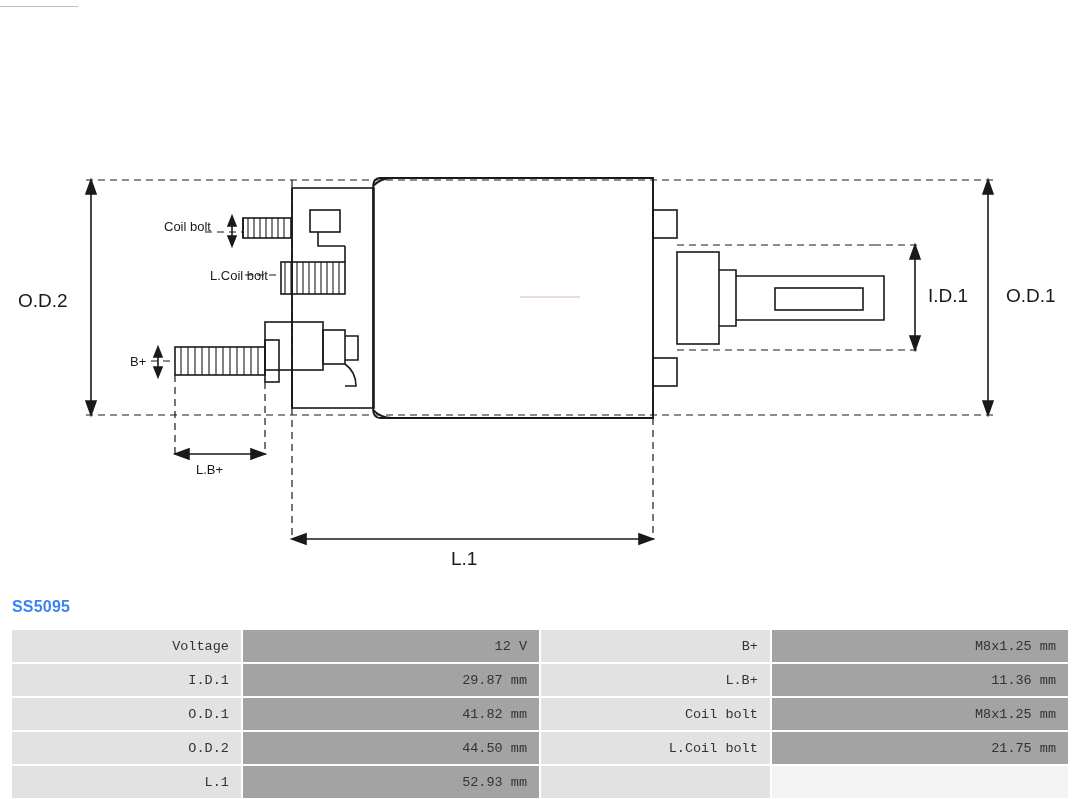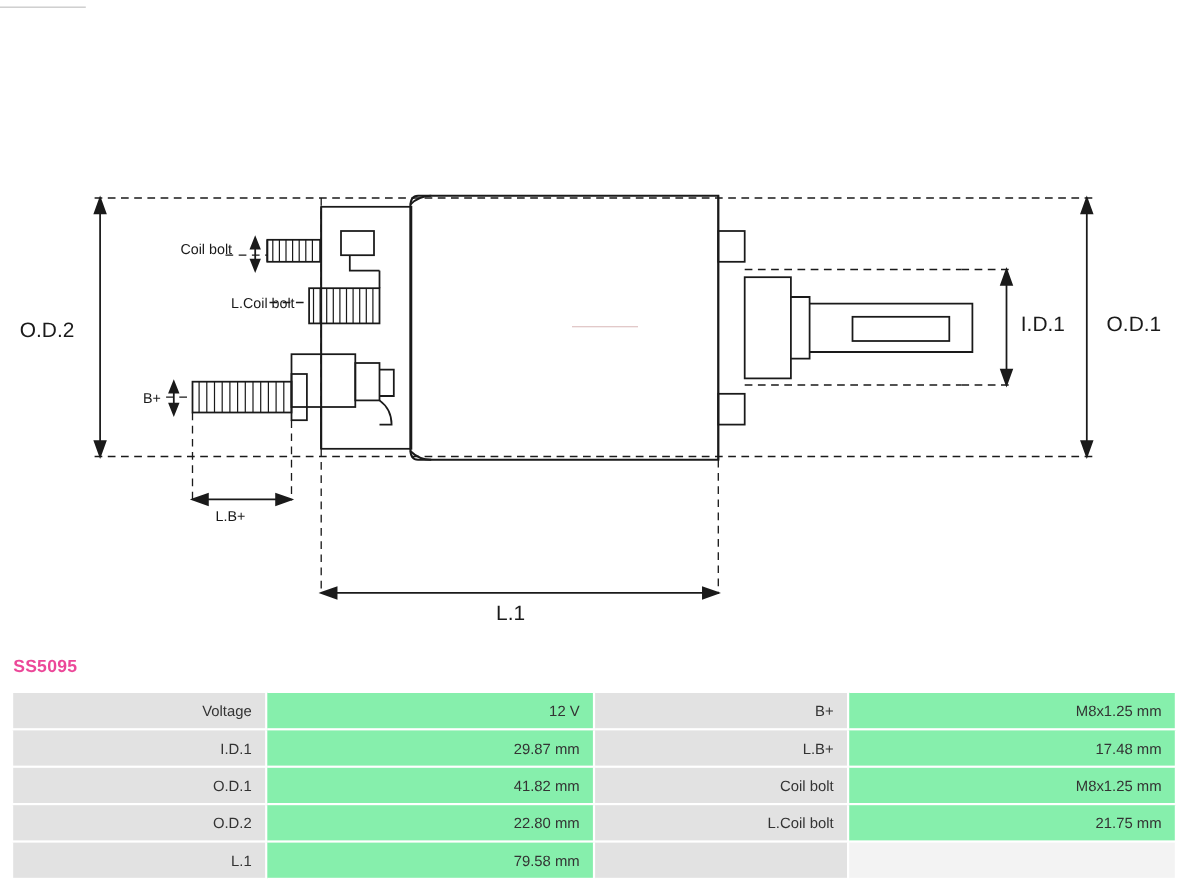--- a/index.html
+++ b/index.html
@@ -43,45 +43,46 @@
   }
   .dim-label.small {
     font-size: 13px;
   }
   #part-number {
     position: absolute;
     left: 12px;
     top: 598px;
     font-size: 16px;
     font-weight: bold;
-    color: #ec4899;
+    color: #3b82f6;
     letter-spacing: 0.2px;
   }
   #spec-table {
     position: absolute;
     left: 10px;
     top: 628px;
     width: 1060px;
     border-collapse: collapse;
     table-layout: fixed;
+    font-family: Liberation Mono, monospace;
   }
   #spec-table td {
     height: 32px;
     padding: 0 12px;
     font-size: 13.5px;
     color: #333;
     border: 2px solid #ffffff;
   }
   td.lbl {
     background: #e2e2e2;
     text-align: right;
     width: 197px;
   }
   td.val {
-    background: #86efac;
+    background: #a3a3a3;
     text-align: right;
     width: 262px;
   }
   td.empty {
     background: #e2e2e2;
   }
   td.empty2 {
     background: #f3f3f3;
   }
 </style>
@@ -237,36 +238,36 @@
       <tr>
         <td class="lbl">Voltage</td>
         <td class="val">12 V</td>
         <td class="lbl">B+</td>
         <td class="val">M8x1.25 mm</td>
       </tr>
       <tr>
         <td class="lbl">I.D.1</td>
         <td class="val">29.87 mm</td>
         <td class="lbl">L.B+</td>
-        <td class="val">17.48 mm</td>
+        <td class="val">11.36 mm</td>
       </tr>
       <tr>
         <td class="lbl">O.D.1</td>
         <td class="val">41.82 mm</td>
         <td class="lbl">Coil bolt</td>
         <td class="val">M8x1.25 mm</td>
       </tr>
       <tr>
         <td class="lbl">O.D.2</td>
-        <td class="val">22.80 mm</td>
+        <td class="val">44.50 mm</td>
         <td class="lbl">L.Coil bolt</td>
         <td class="val">21.75 mm</td>
       </tr>
       <tr>
         <td class="lbl">L.1</td>
-        <td class="val">79.58 mm</td>
+        <td class="val">52.93 mm</td>
         <td class="empty"></td>
         <td class="empty2"></td>
       </tr>
     </tbody>
   </table>
 
 </div>
 
 </body></html>

